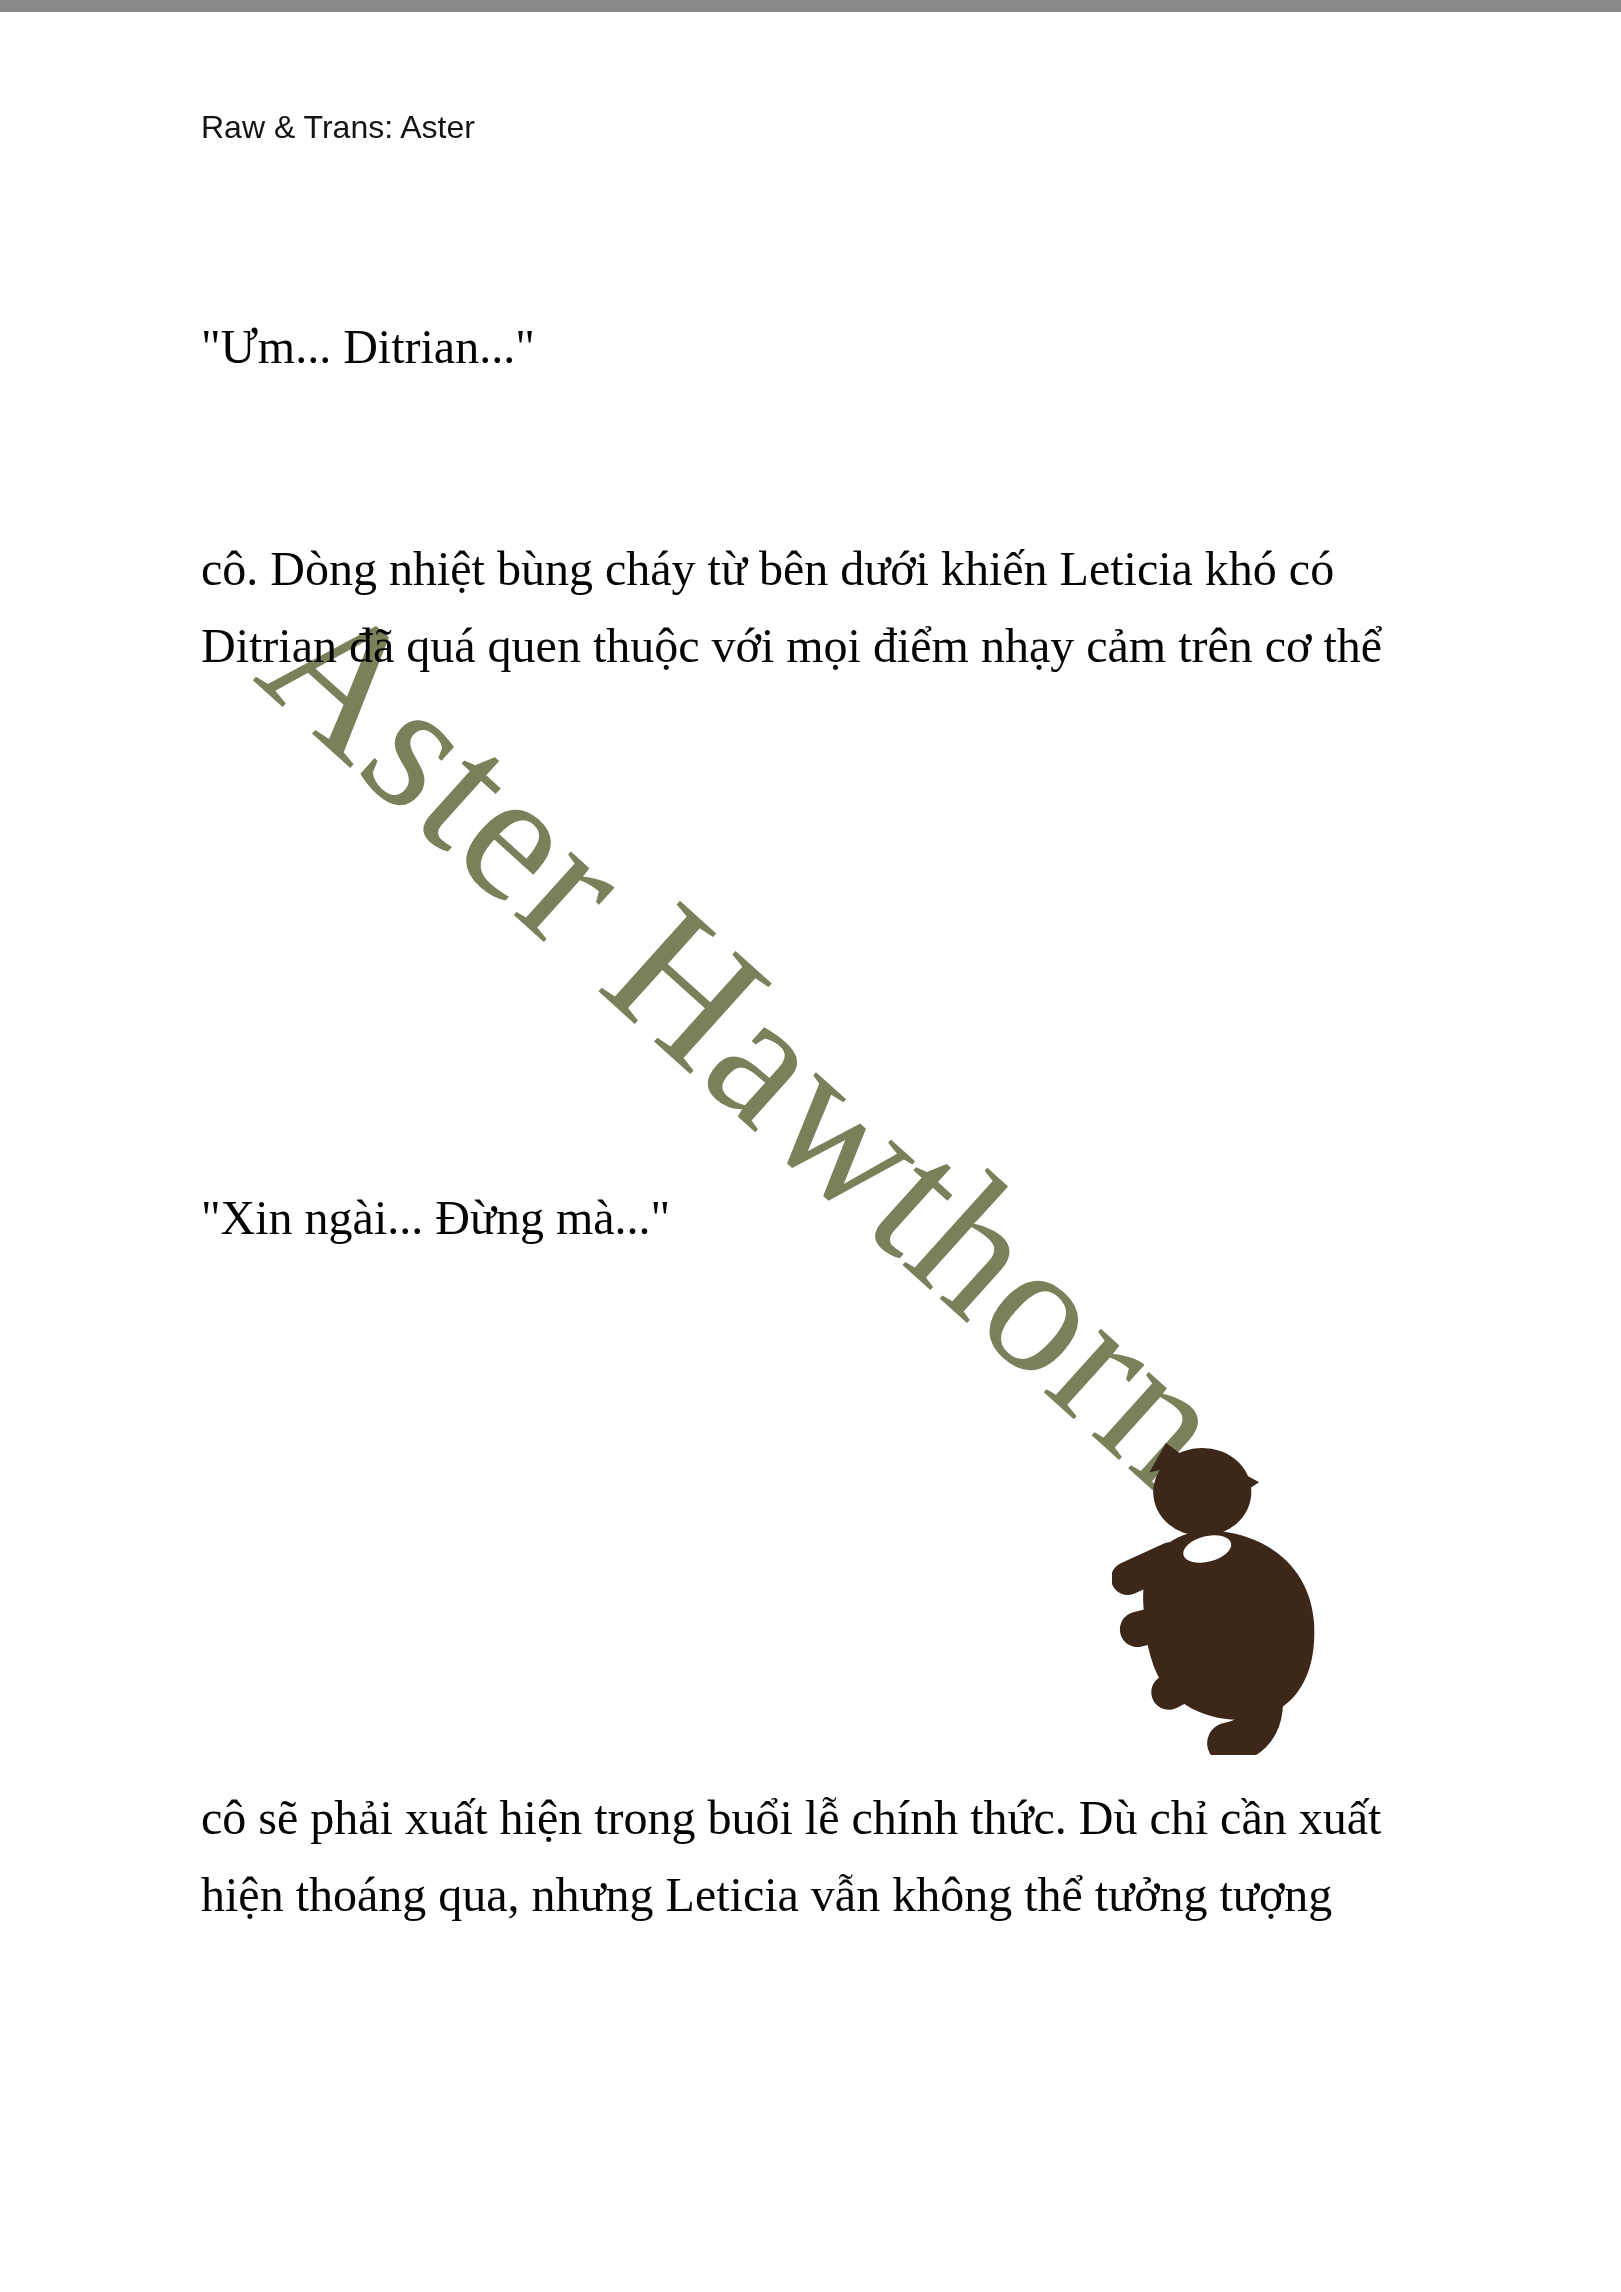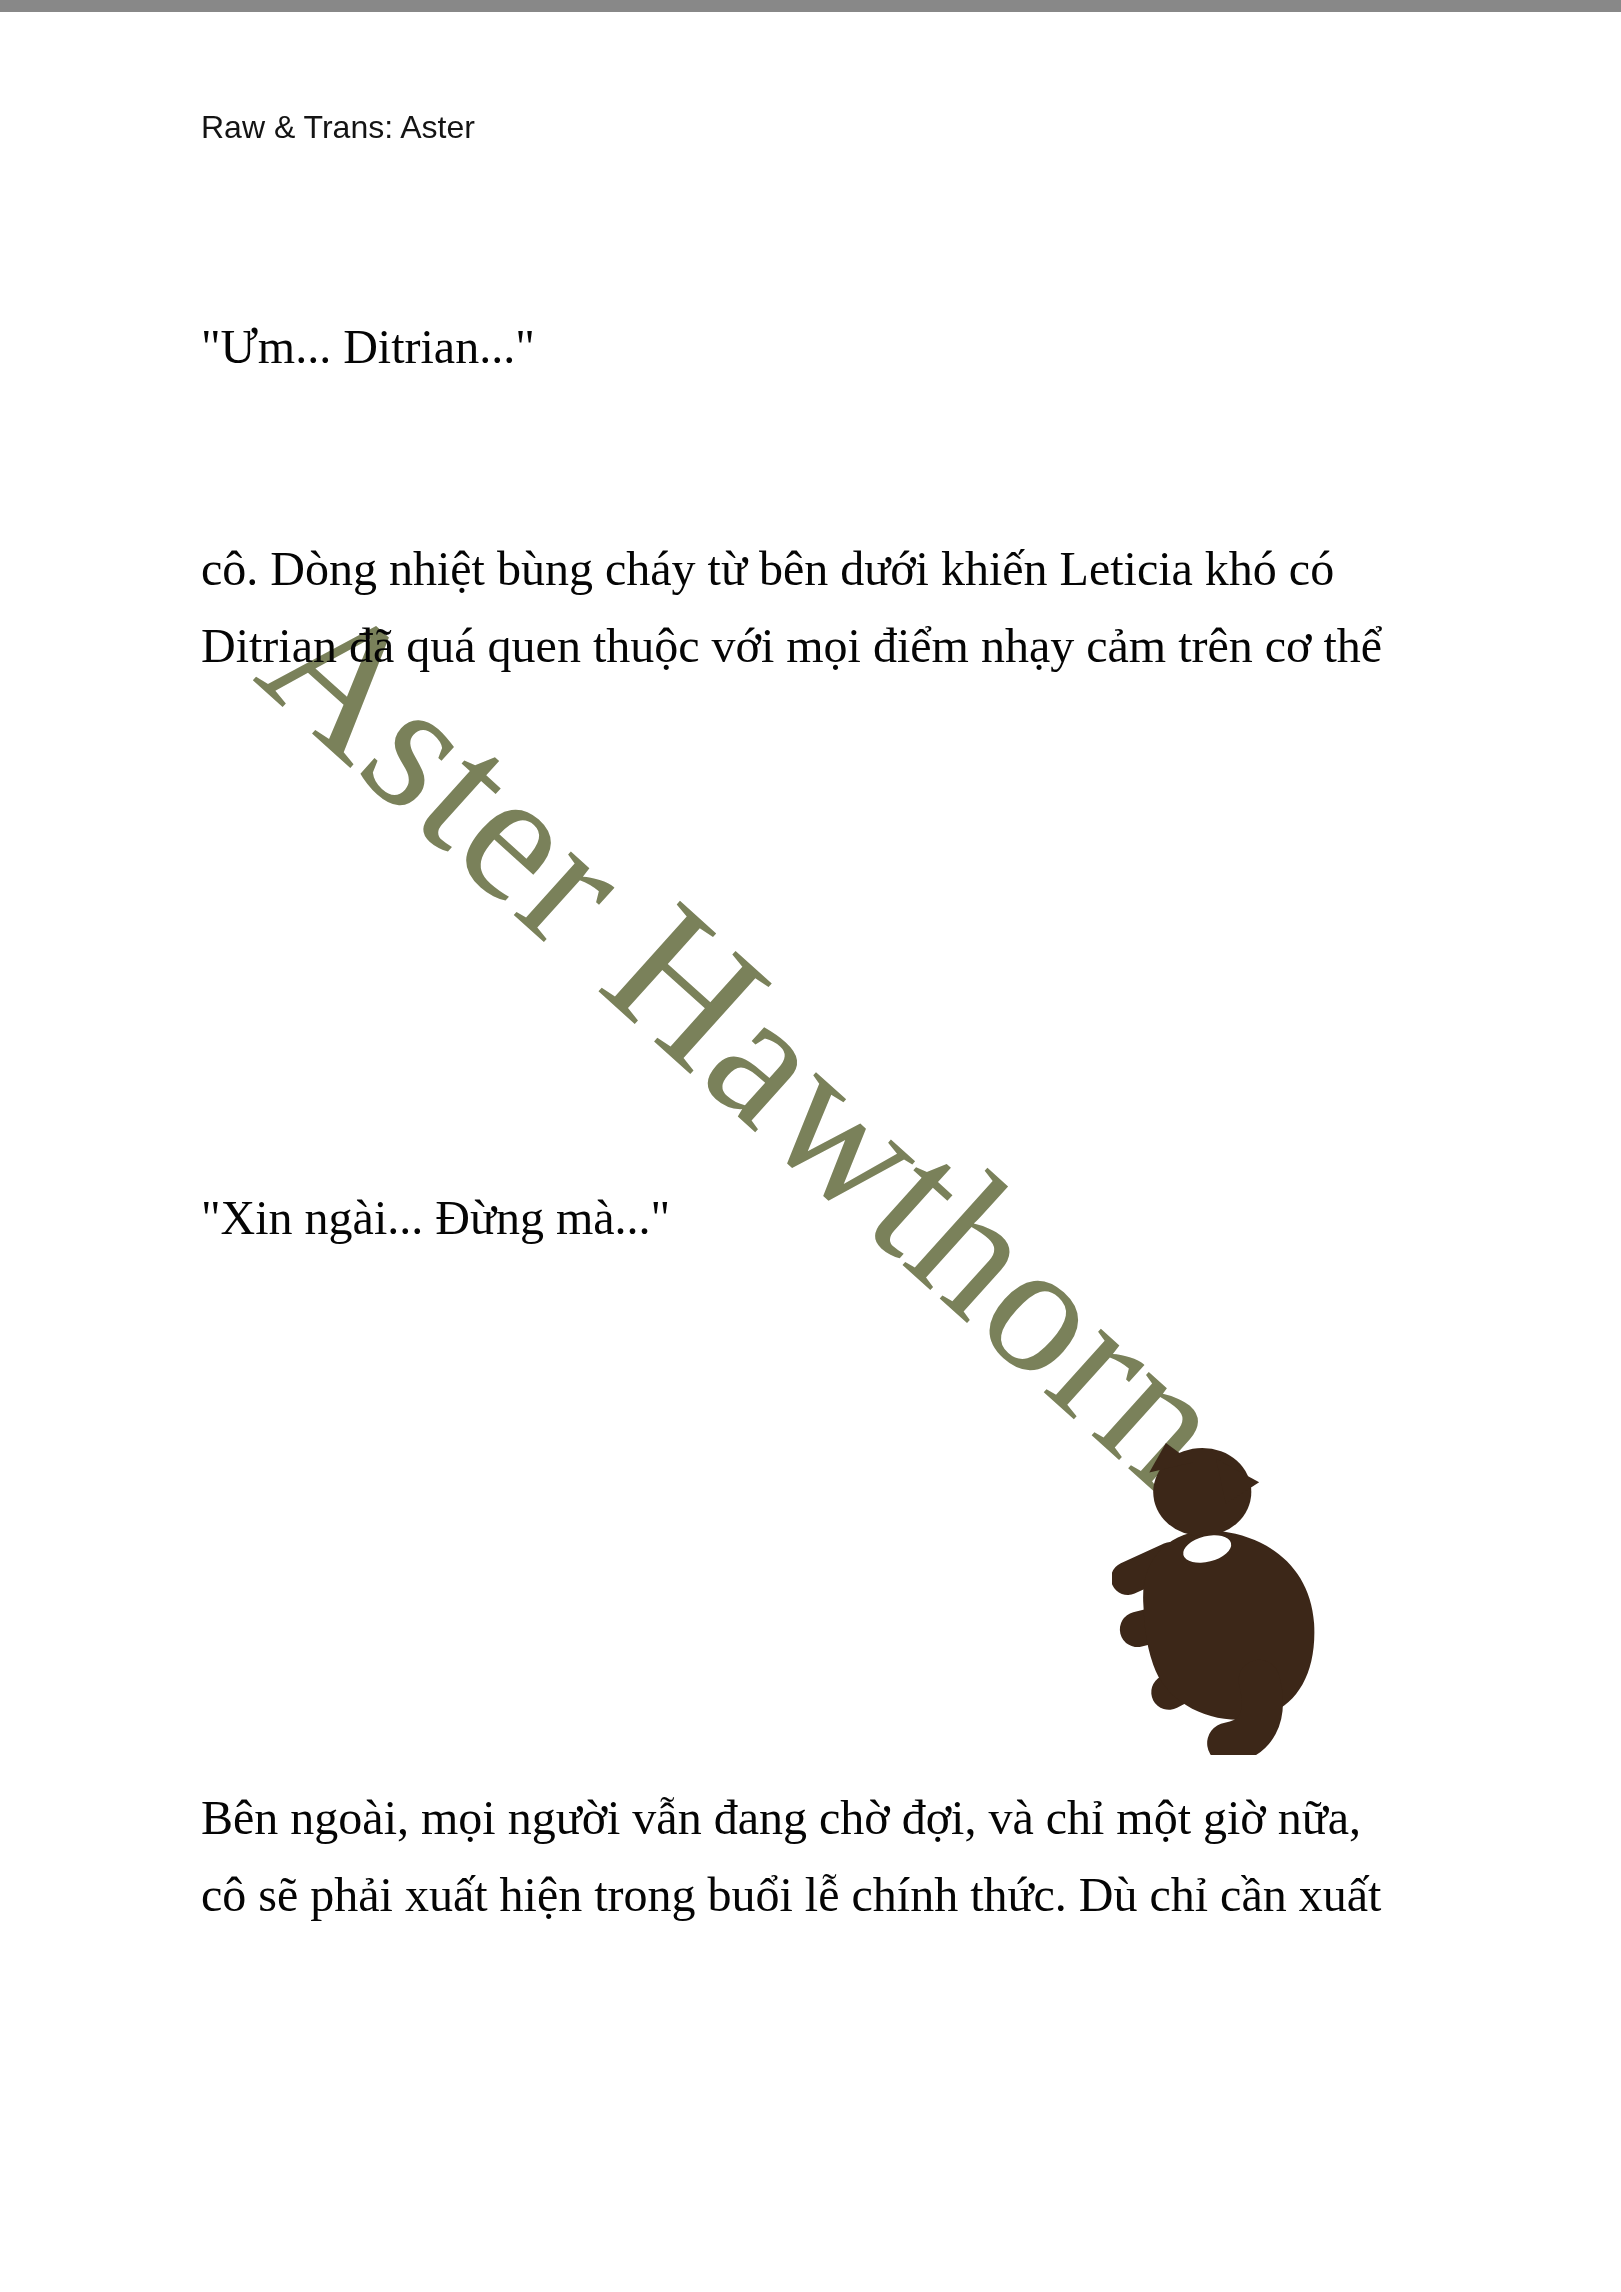--- a/index.html
+++ b/index.html
@@ -81,18 +81,18 @@
 
   <div class="block p1">
     <div class="line">cô. Dòng nhiệt bùng cháy từ bên dưới khiến Leticia khó có</div>
     <div class="line">Ditrian đã quá quen thuộc với mọi điểm nhạy cảm trên cơ thể</div>
   </div>
 
   <div class="block q2">"Xin ngài... Đừng mà..."</div>
 
 
   <div class="block p3">
-    <div class="line">Bên ngoài, mọi người vẫn đang chờ đợi, và chỉ một giờ nữa,</div>
     <div class="line">cô sẽ phải xuất hiện trong buổi lễ chính thức. Dù chỉ cần xuất</div>
+    <div class="line">hiện thoáng qua, nhưng Leticia vẫn không thể tưởng tượng</div>
   </div>
 
 </div>
 
 
 </body></html>

